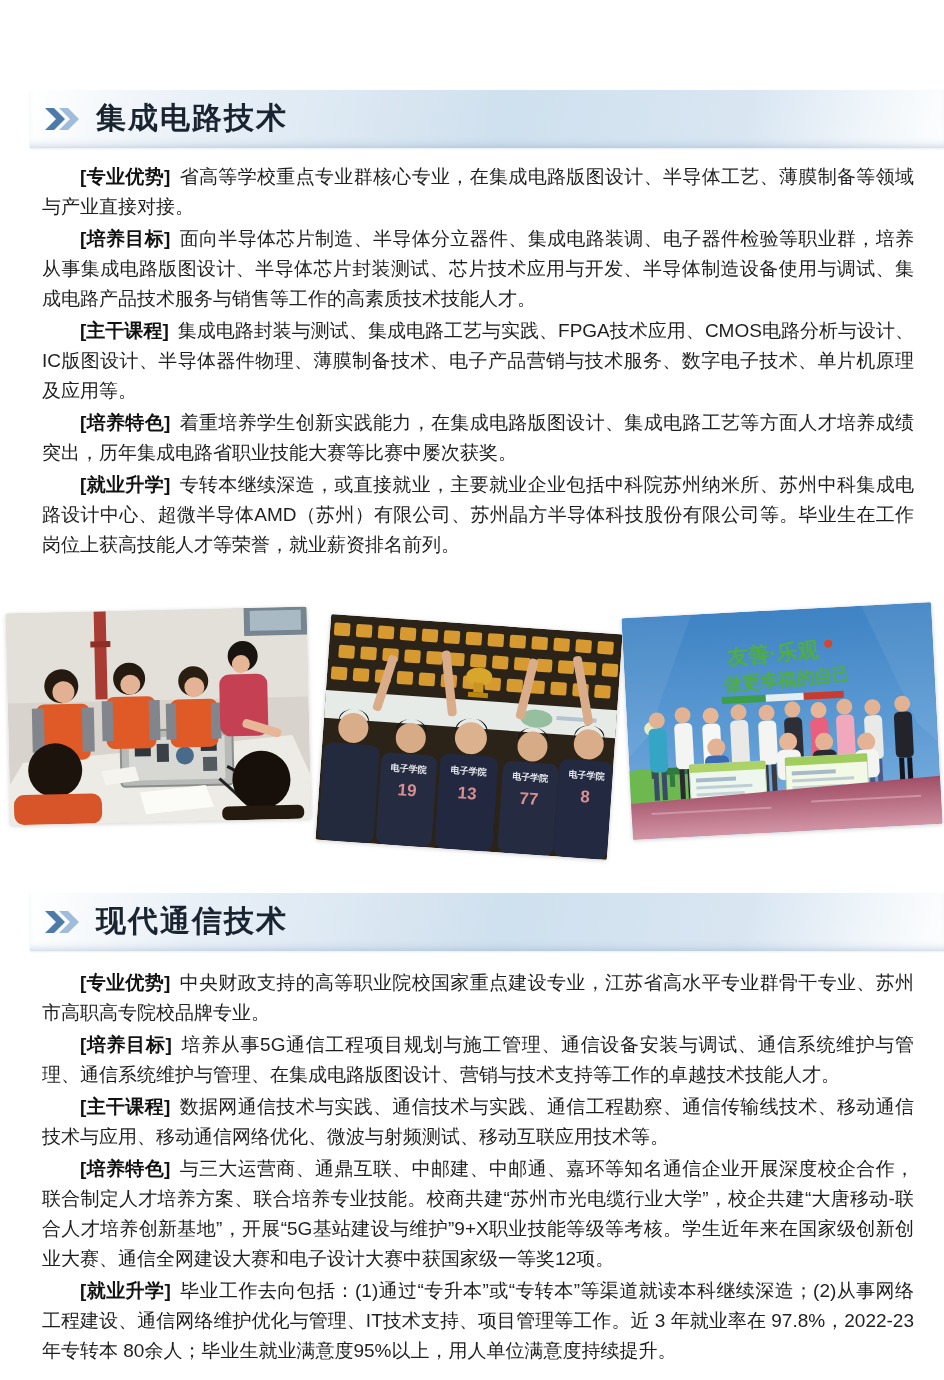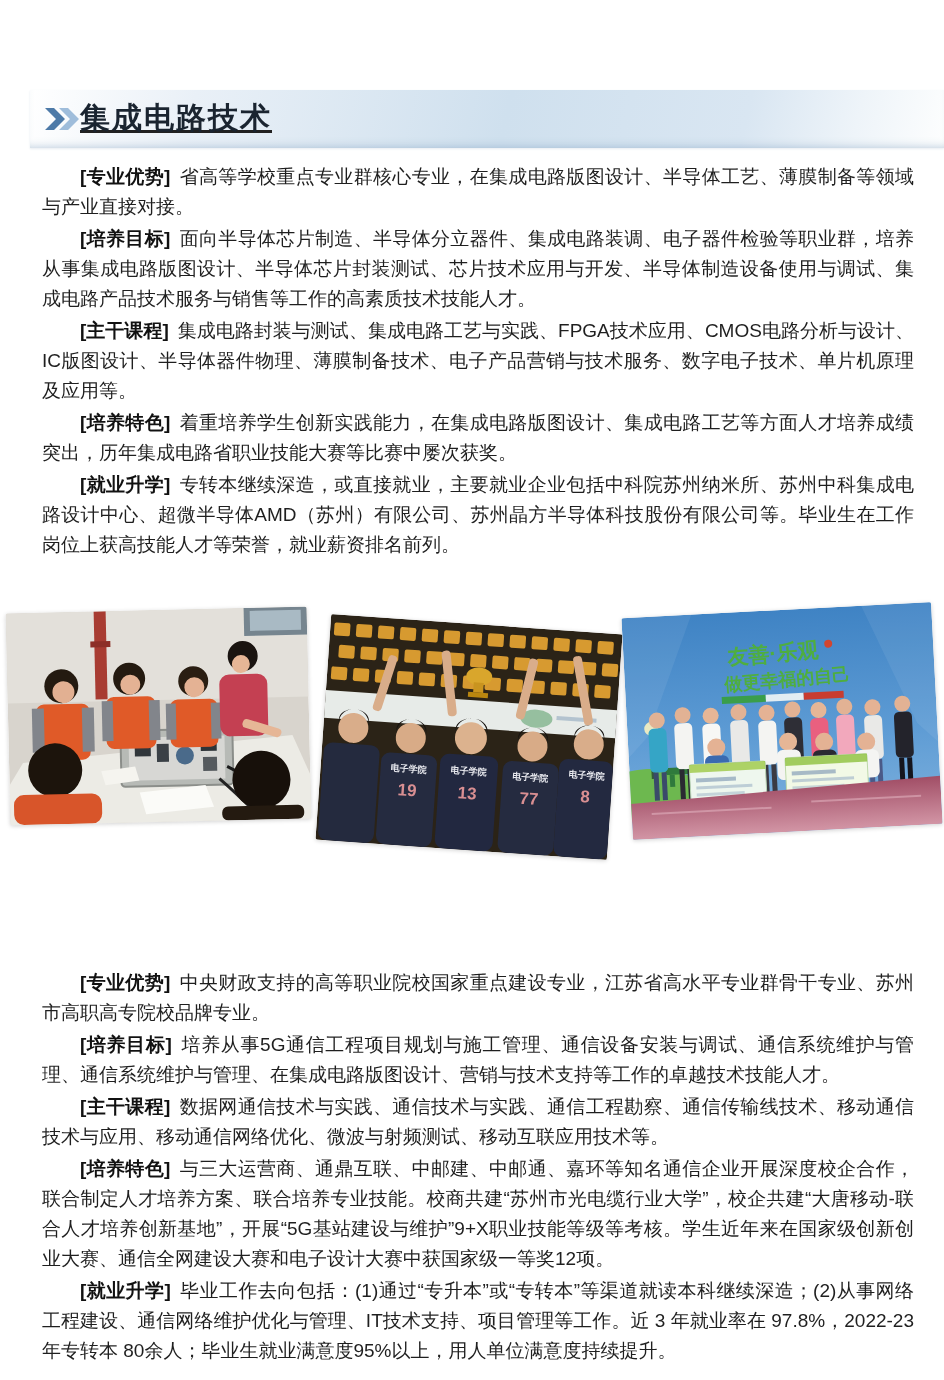--- a/index.html
+++ b/index.html
@@ -1,22 +1,22 @@
 <!DOCTYPE html>
 <html><head>
 <meta charset="utf-8">
 <style>
   html,body{margin:0;padding:0;background:#ffffff;}
   .page{position:relative;width:944px;height:1380px;background:#ffffff;overflow:hidden;
         font-family:"Liberation Sans",sans-serif;color:#212121;}
   
   .sec-bar{position:absolute;left:30px;width:914px;height:58px;display:flex;align-items:center;
-           gap:0;padding-left:14px;box-sizing:border-box;
+           gap:16px;padding-left:14px;box-sizing:border-box;
            background:linear-gradient(103deg,#ffffff 0%,#e9f0f7 18%,#cfe0ee 52%,#d9e6f2 78%,#eef4f9 90%,#fdfefe 100%);
-           box-shadow:inset 0 -7px 10px -7px rgba(110,145,180,0.5), 0 1px 2px rgba(160,180,200,0.25);text-decoration:underline;}
+           box-shadow:inset 0 -7px 10px -7px rgba(110,145,180,0.5), 0 1px 2px rgba(160,180,200,0.25);}
   .sec-title{font-family:"Liberation Serif",serif;font-weight:bold;font-size:30px;color:#1a2430;
              letter-spacing:2px;line-height:1;padding-bottom:2px;}
   .chev{flex:0 0 auto;display:block;}
   
   .text-block{position:absolute;left:30px;width:884px;}
   .para{font-size:19px;line-height:30px;text-align:justify;text-indent:2em;margin:0 0 2px 12px;color:#1f1f1f;}
   .para .lab{font-weight:bold;color:#111;margin-right:9px;}
   
   .photo{position:absolute;overflow:hidden;border-radius:2px;box-shadow:0 1px 4px rgba(0,0,0,0.18);}
   .photo svg{display:block;}
@@ -332,20 +332,27 @@
           <rect x="162" y="170" width="62" height="3" fill="#a8bccc" opacity="0.7"></rect>
           <rect x="162" y="177" width="52" height="3" fill="#a8bccc" opacity="0.6"></rect>
       </g>
 
       <polygon points="0,186 310,174 310,222 0,222" fill="url(#floor)"></polygon>
       <rect x="20" y="196" width="120" height="2" fill="#e8bcc8" opacity="0.5"></rect>
       <rect x="180" y="192" width="110" height="2" fill="#e8bcc8" opacity="0.5"></rect>
     </svg>
   </div>
 
+  <div class="sec-bar" style="top:893px;">
+    <svg class="chev" width="36" height="24" viewBox="0 0 36 24">
+      <path d="M1 1 L10 1 L21 12 L10 23 L1 23 L12 12 Z" fill="#4d7aa8"></path>
+      <path d="M15 1 L24 1 L35 12 L24 23 L15 23 L26 12 Z" fill="#9fbddb"></path>
+    </svg>
+    <div class="sec-title">现代通信技术</div>
+  </div>
 
   <div class="text-block" style="top:968px;">
     <p class="para"><span class="lab">[专业优势]</span><span>中央财政支持的高等职业院校国家重点建设专业，江苏省高水平专业群骨干专业、苏州市高职高专院校品牌专业。</span></p>
     <p class="para"><span class="lab">[培养目标]</span><span>培养从事5G通信工程项目规划与施工管理、通信设备安装与调试、通信系统维护与管理、通信系统维护与管理、在集成电路版图设计、营销与技术支持等工作的卓越技术技能人才。</span></p>
     <p class="para"><span class="lab">[主干课程]</span><span>数据网通信技术与实践、通信技术与实践、通信工程勘察、通信传输线技术、移动通信技术与应用、移动通信网络优化、微波与射频测试、移动互联应用技术等。</span></p>
     <p class="para"><span class="lab">[培养特色]</span><span>与三大运营商、通鼎互联、中邮建、中邮通、嘉环等知名通信企业开展深度校企合作，联合制定人才培养方案、联合培养专业技能。校商共建“苏州市光电缆行业大学”，校企共建“大唐移动-联合人才培养创新基地”，开展“5G基站建设与维护”9+X职业技能等级等考核。学生近年来在国家级创新创业大赛、通信全网建设大赛和电子设计大赛中获国家级一等奖12项。</span></p>
     <p class="para"><span class="lab">[就业升学]</span><span>毕业工作去向包括：(1)通过“专升本”或“专转本”等渠道就读本科继续深造；(2)从事网络工程建设、通信网络维护优化与管理、IT技术支持、项目管理等工作。近 3 年就业率在 97.8%，2022-23年专转本 80余人；毕业生就业满意度95%以上，用人单位满意度持续提升。</span></p>
   </div>
 
 </div>

